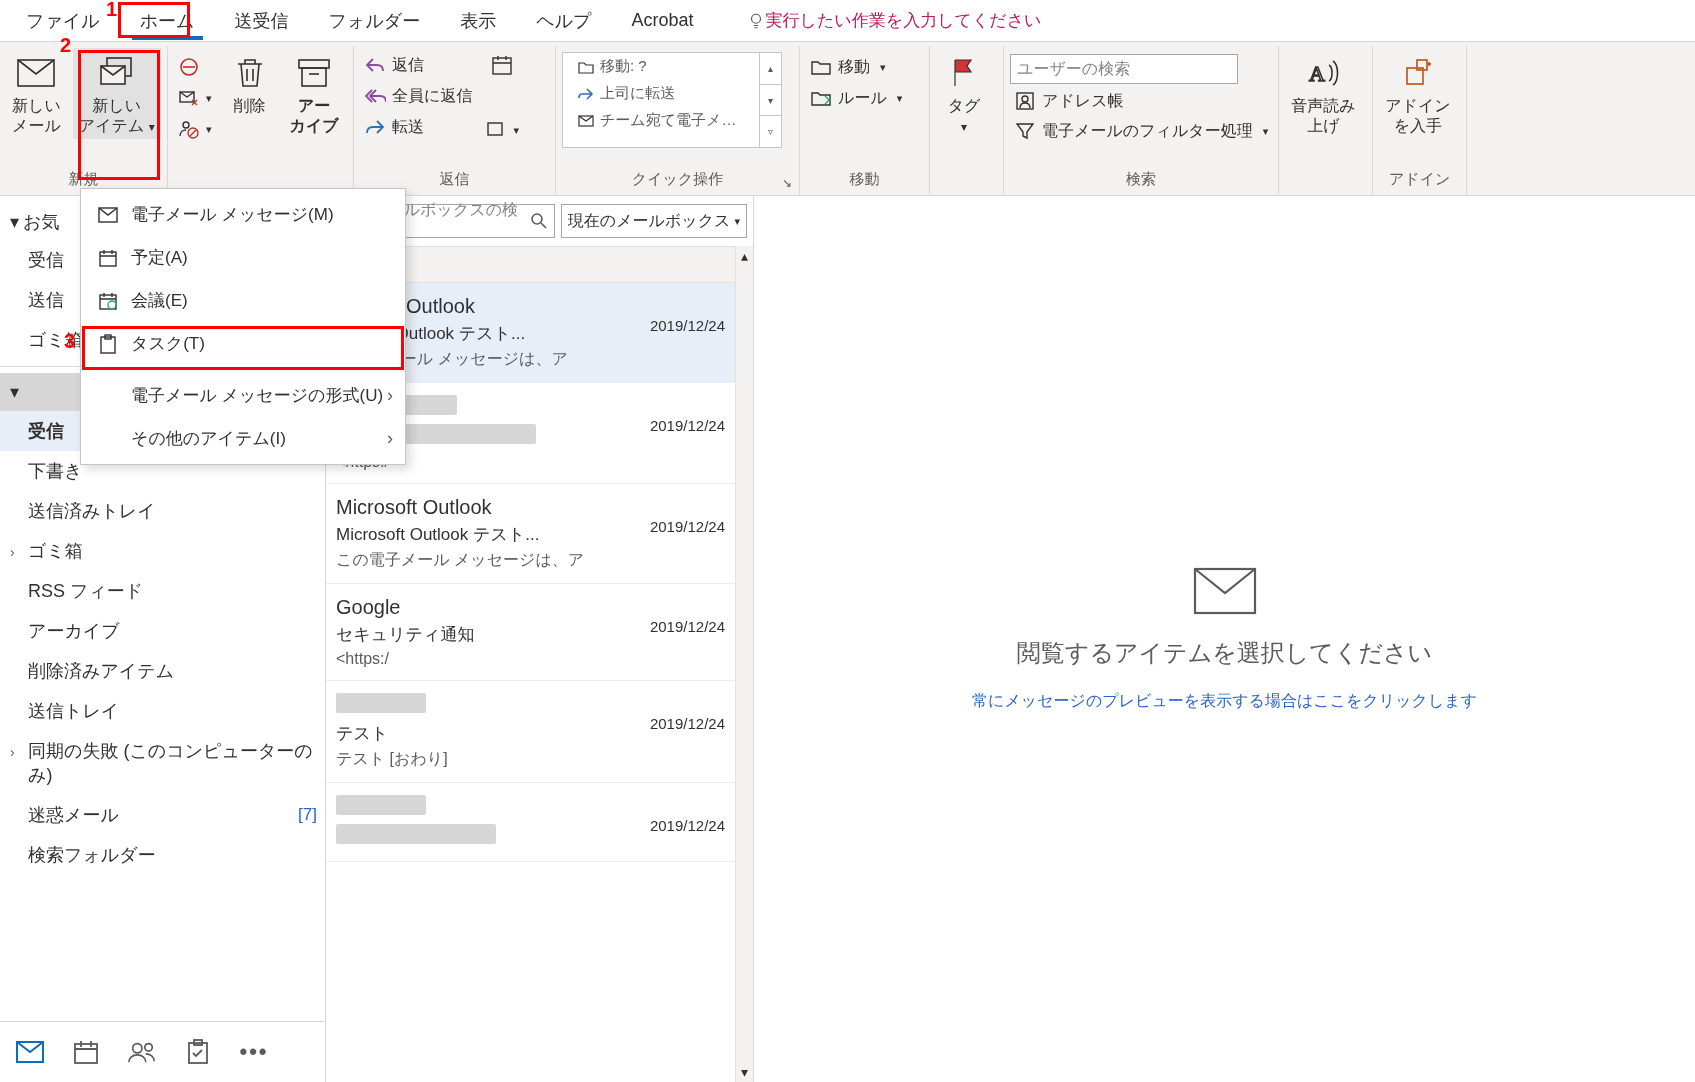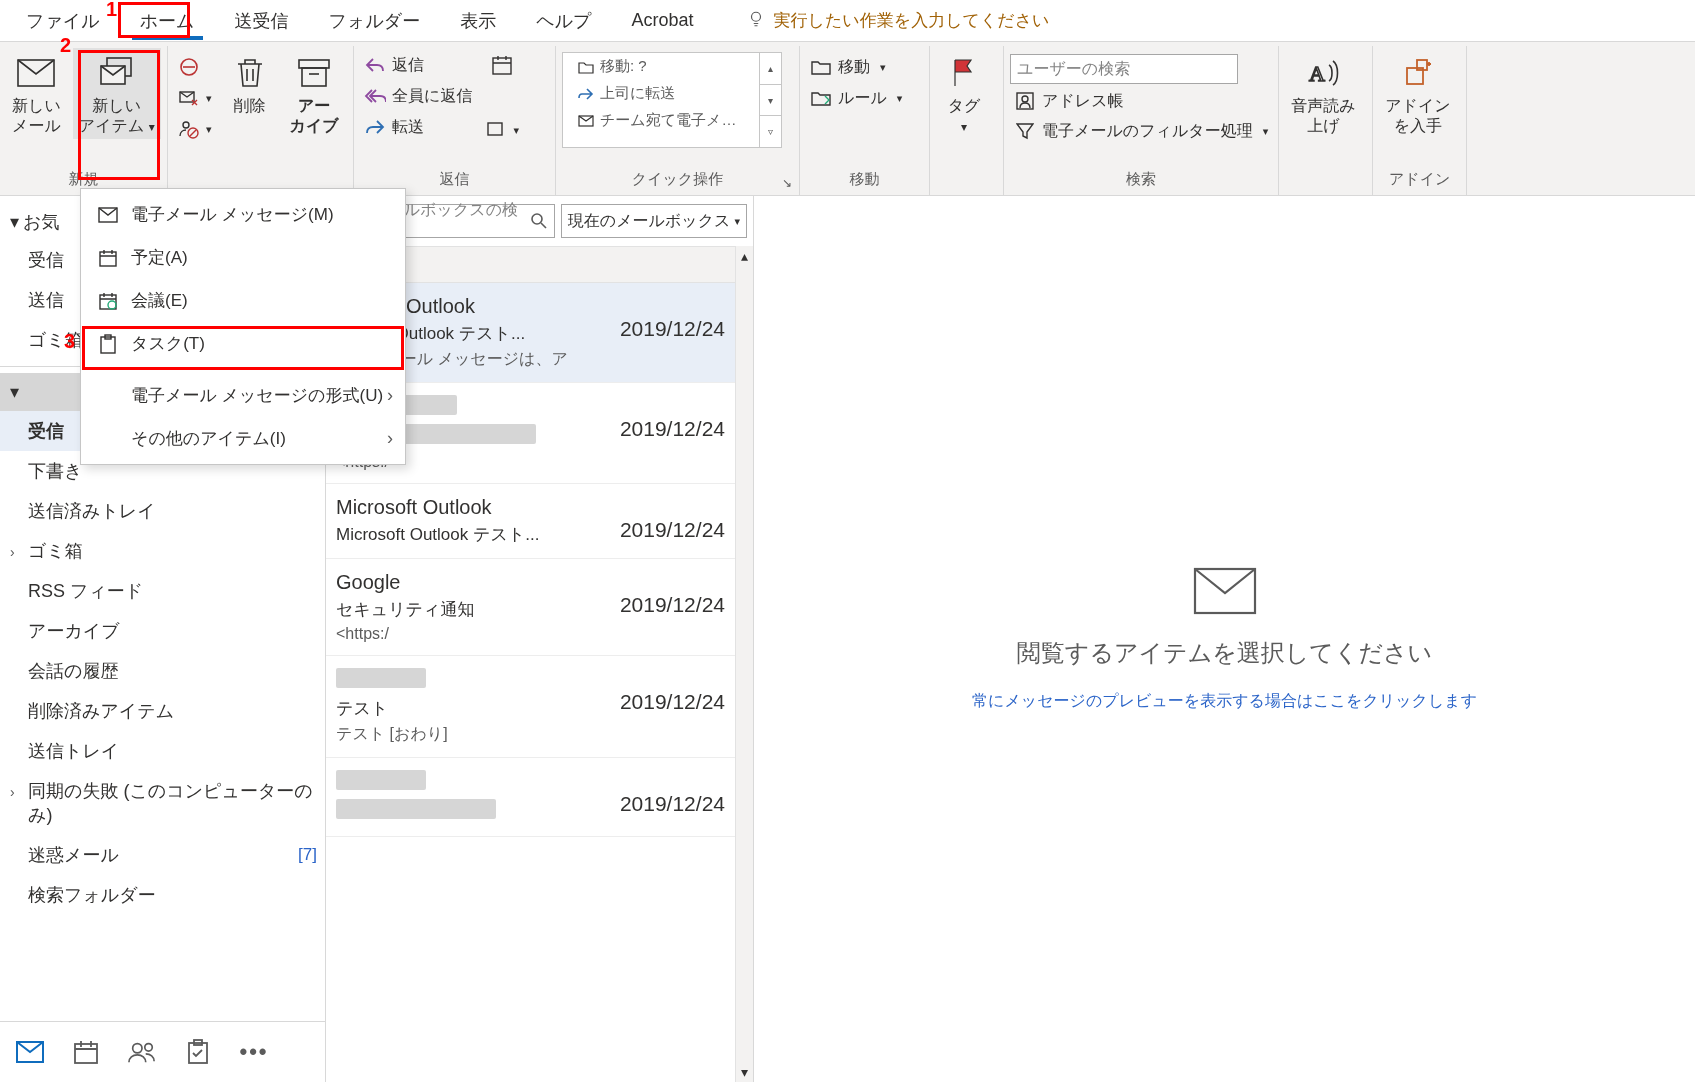--- a/index.html
+++ b/index.html
@@ -31,23 +31,22 @@
   }
   .tab.active::after {
     content: "";
     position: absolute;
     left: 10px; right: 10px; bottom: -1px;
     height: 4px;
     background: #0f6cbd;
   }
   .tellme {
     display: flex;
-    align-items: flex-start;
-    gap: 8px;
-    color: #a16207;
+    align-items: center;
+    color: #be185d;
     margin-left: 30px;
     font-size: 17px;
   }
   .bulb {
     width: 20px; height: 20px;
     display: flex; align-items: center; justify-content: center;
     color: #5b5b5b;
   }
   .callout {
     position: absolute;
@@ -236,21 +235,21 @@
   .group-header{
     background:#f3f2f1;padding:6px 10px;font-size:17px;border-top:1px solid #e2e2e2;border-bottom:1px solid #e2e2e2;
   }
   .msg-list{flex:1;overflow-y:hidden;position:relative;}
   .msg-list-inner{position:absolute;inset:0;overflow:hidden;padding-right:18px;}
   .msg-item{
     padding:12px 10px;border-bottom:1px solid #ededed;position:relative;
   }
   .msg-item .from{font-size:20px;}
   .msg-item .subj{font-size:17px;margin-top:4px;}
-  .msg-item .date{position:absolute;top:34px;right:10px;font-size:21px;color:#323130;}
+  .msg-item .date{position:absolute;top:34px;right:10px;font-size:15px;color:#323130;}
   .msg-item .prev{font-size:16px;color:#5b5b5b;margin-top:4px;}
   .msg-item.sel{background:#e8eef7;}
   .redact{background:#d6d6d6;display:inline-block;height:20px;border-radius:2px;}
   .msg-scroll{position:absolute;right:0;top:0;bottom:0;width:18px;background:#f3f2f1;border-left:1px solid #e2e2e2;display:flex;flex-direction:column;align-items:center;justify-content:space-between;padding:2px 0;}
   
   .reading-pane{
     flex:1;display:flex;flex-direction:column;align-items:center;justify-content:center;gap:22px;color:#5b5b5b;
   }
   .reading-pane .env{width:64px;height:48px;}
   .reading-pane .msg{font-size:24px;}
@@ -669,23 +668,20 @@
       <div class="folder-item">
           <span><span class="chev">›</span><span>ゴミ箱</span></span>
         </div>
       <div class="folder-item">
           <span>RSS フィード</span>
         </div>
       <div class="folder-item">
           <span>アーカイブ</span>
         </div>
       <div class="folder-item">
-          <span>会話の履歴</span>
-        </div>
-      <div class="folder-item">
           <span>削除済みアイテム</span>
         </div>
       <div class="folder-item">
           <span>送信トレイ</span>
         </div>
       <div class="folder-item">
           <span><span class="chev">›</span><span>同期の失敗 (このコンピューターのみ)</span></span>
         </div>
       <div class="folder-item">
           <span>迷惑メール</span>
@@ -760,20 +756,21 @@
         <div class="msg-item">
           <div class="from"><span>M</span><span class="redact" style="width:100px;margin-left:4px;"></span></div>
           <div class="subj"><span class="redact" style="width:200px;"></span></div>
           <div class="date">2019/12/24</div>
           <div class="prev">&lt;https:/</div>
         </div>
         <div class="msg-item">
           <div class="from">Microsoft Outlook</div>
           <div class="subj">Microsoft Outlook テスト...</div>
           <div class="date">2019/12/24</div>
+          <div class="prev">この電子メール メッセージは、ア</div>
         </div>
         <div class="msg-item">
           <div class="from">Google</div>
           <div class="subj">セキュリティ通知</div>
           <div class="date">2019/12/24</div>
           <div class="prev"> &lt;https:/</div>
         </div>
         <div class="msg-item">
           <div class="from"><span class="redact" style="width:90px;"></span></div>
           <div class="subj">テスト</div>

